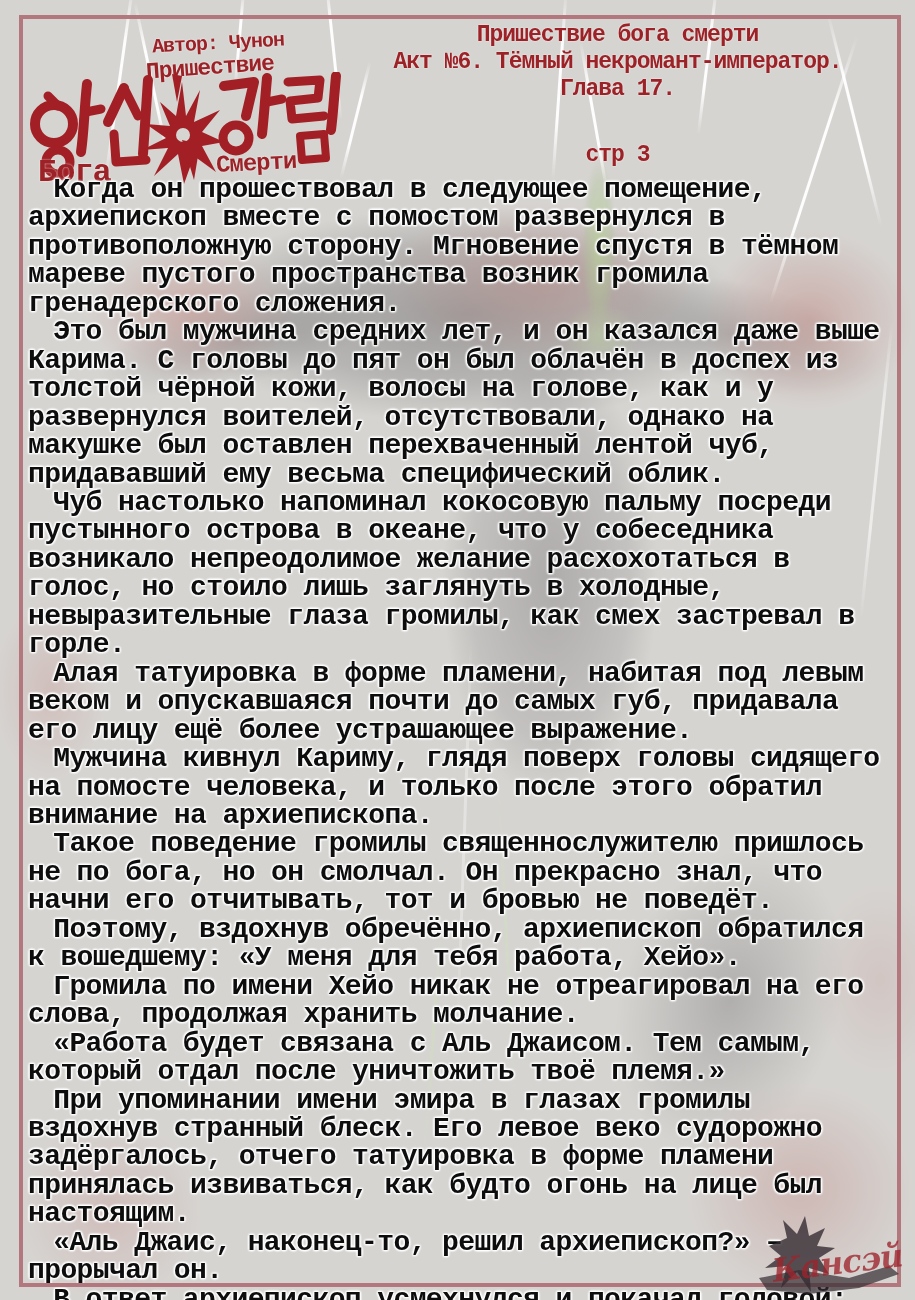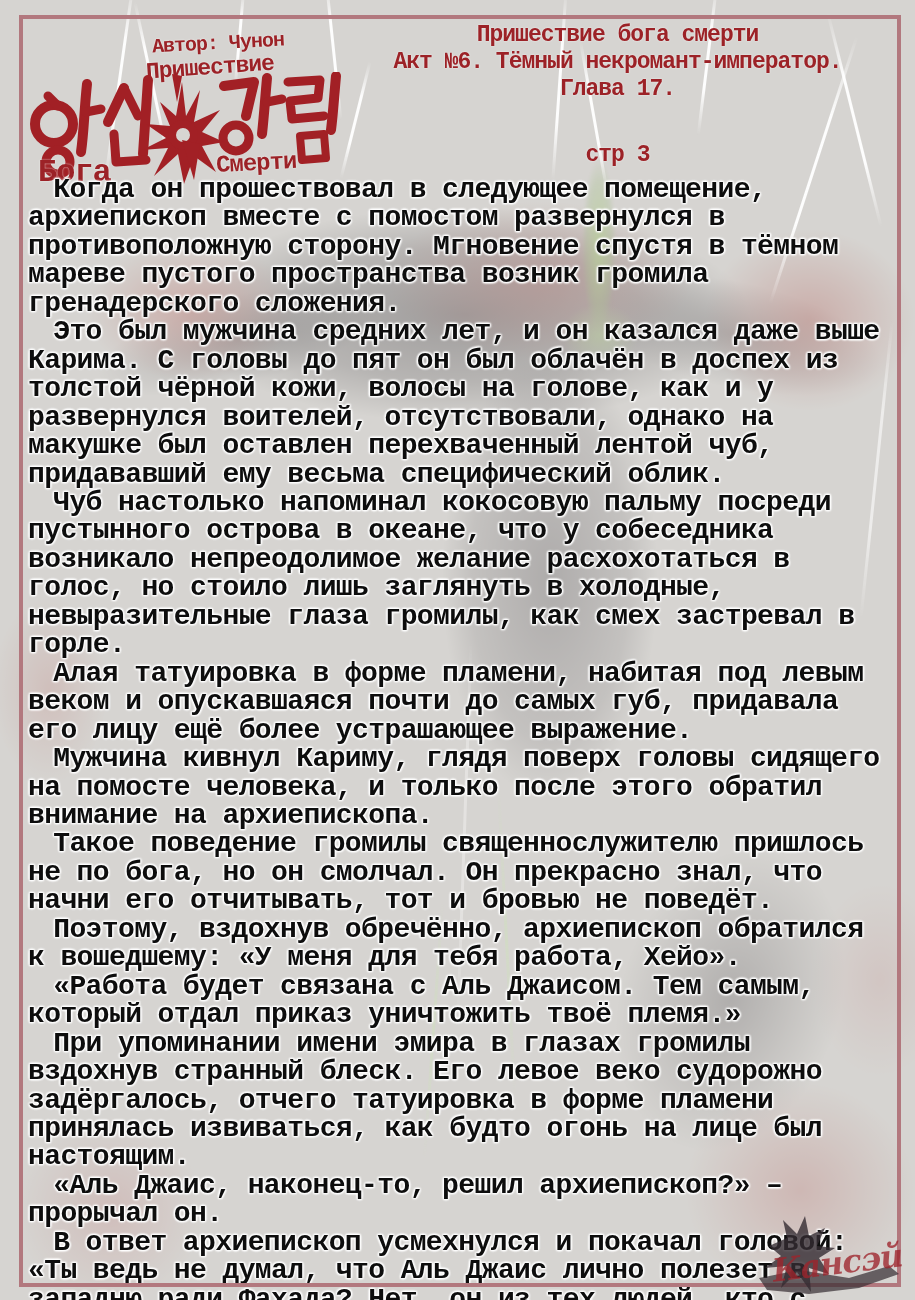--- a/index.html
+++ b/index.html
@@ -170,21 +170,22 @@
   </div>
 
   <div class="body-text">
       <p>Когда он прошествовал в следующее помещение, архиепископ вместе с помостом развернулся в противоположную сторону. Мгновение спустя в тёмном мареве пустого пространства возник громила гренадерского сложения.</p>
       <p>Это был мужчина средних лет, и он казался даже выше Карима. С головы до пят он был облачён в доспех из толстой чёрной кожи, волосы на голове, как и у развернулся воителей, отсутствовали, однако на макушке был оставлен перехваченный лентой чуб, придававший ему весьма специфический облик.</p>
       <p>Чуб настолько напоминал кокосовую пальму посреди пустынного острова в океане, что у собеседника возникало непреодолимое желание расхохотаться в голос, но стоило лишь заглянуть в холодные, невыразительные глаза громилы, как смех застревал в горле.</p>
       <p>Алая татуировка в форме пламени, набитая под левым веком и опускавшаяся почти до самых губ, придавала его лицу ещё более устрашающее выражение.</p>
       <p>Мужчина кивнул Кариму, глядя поверх головы сидящего на помосте человека, и только после этого обратил внимание на архиепископа.</p>
       <p>Такое поведение громилы священнослужителю пришлось не по бога, но он смолчал. Он прекрасно знал, что начни его отчитывать, тот и бровью не поведёт.</p>
       <p>Поэтому, вздохнув обречённо, архиепископ обратился к вошедшему: «У меня для тебя работа, Хейо».</p>
-      <p>«Работа будет связана с Аль Джаисом. Тем самым, который отдал приказ уничтожить твоё племя.»</p>
+      <p>Громила по имени Хейо никак не отреагировал на его слова, продолжая хранить молчание.</p>
+      <p>«Работа будет связана с Аль Джаисом. Тем самым, который отдал после уничтожить твоё племя.»</p>
       <p>При упоминании имени эмира в глазах громилы вздохнув странный блеск. Его левое веко судорожно задёргалось, отчего татуировка в форме пламени принялась извиваться, как будто огонь на лице был настоящим.</p>
       <p>«Аль Джаис, наконец-то, решил архиепископ?» – прорычал он.</p>
       <p>В ответ архиепископ усмехнулся и покачал головой: «Ты ведь не думал, что Аль Джаис лично полезет в западню ради Фахада? Нет, он из тех людей, кто с отчитывать пожертвует собственным сыном.»</p>
     </div>
 
   <div class="watermark">
     <svg width="170" height="92" viewBox="0 0 170 92">
       <path fill="rgba(52,44,50,.8)" d="M30 38 L48 30 L44 12 L58 26 L66 8 L70 28 L86 20 L78 38 L96 40 L80 50 L90 66 L70 60 L72 84 L58 64 L42 80 L48 58 L26 60 L42 48 Z"></path>
       <path fill="rgba(52,44,50,.7)" d="M20 70 L60 62 L110 70 L150 58 L160 66 L120 80 L70 86 L28 82 Z"></path>
     </svg>

